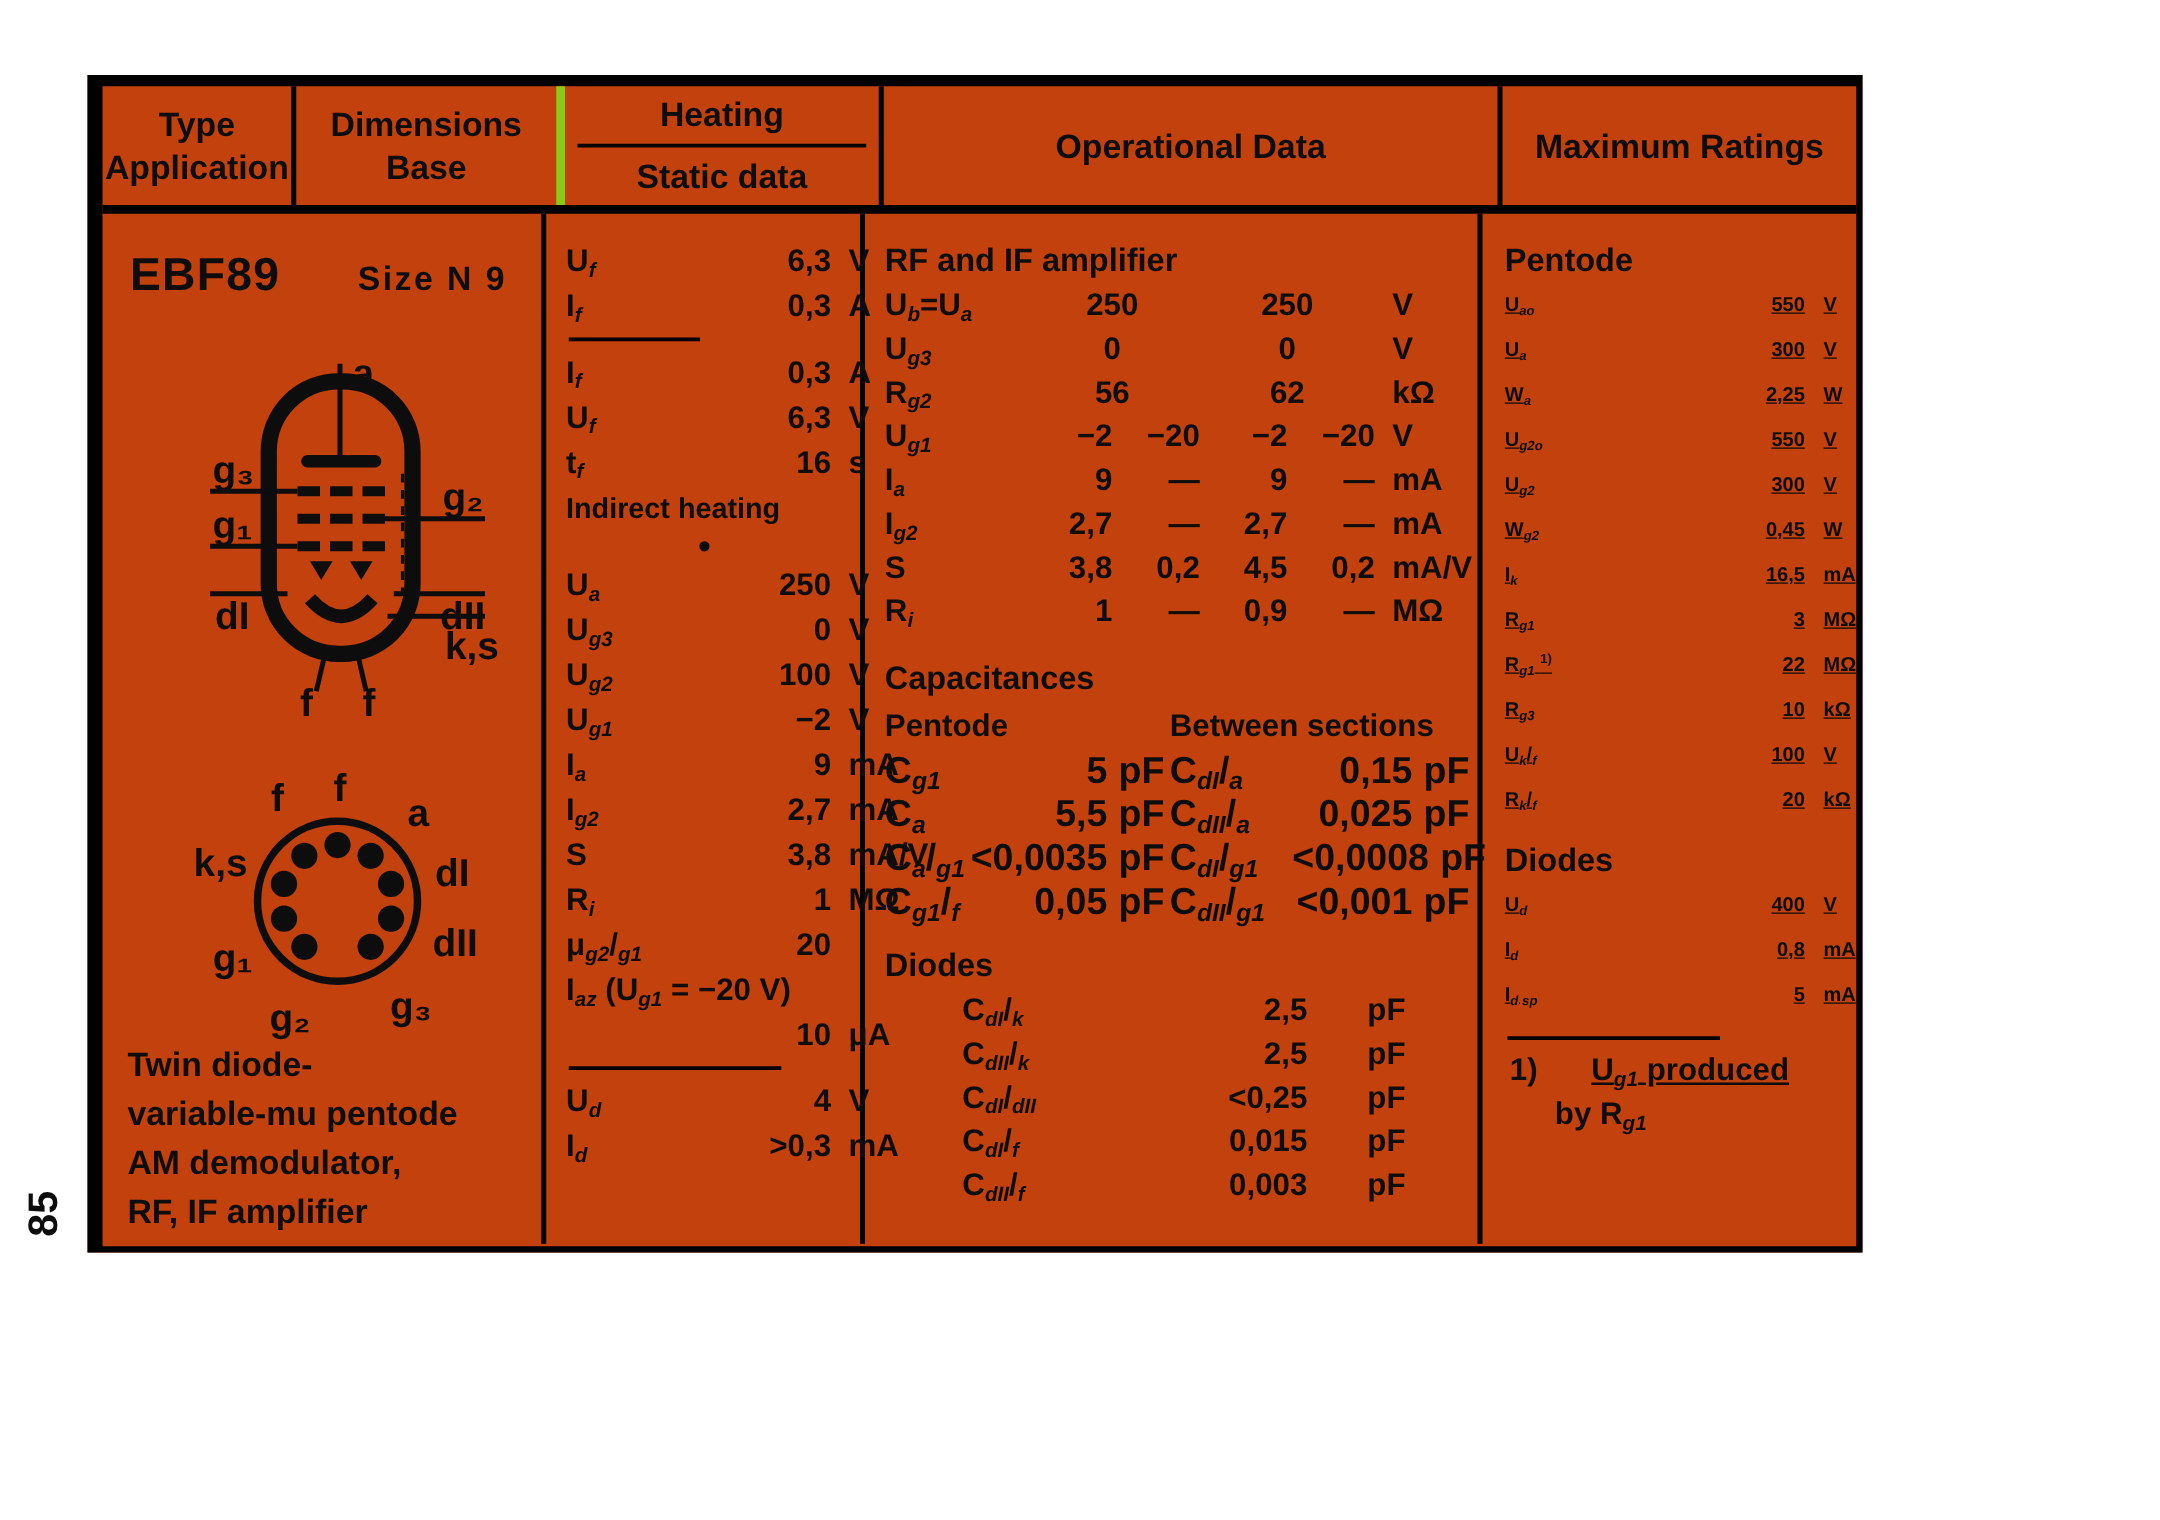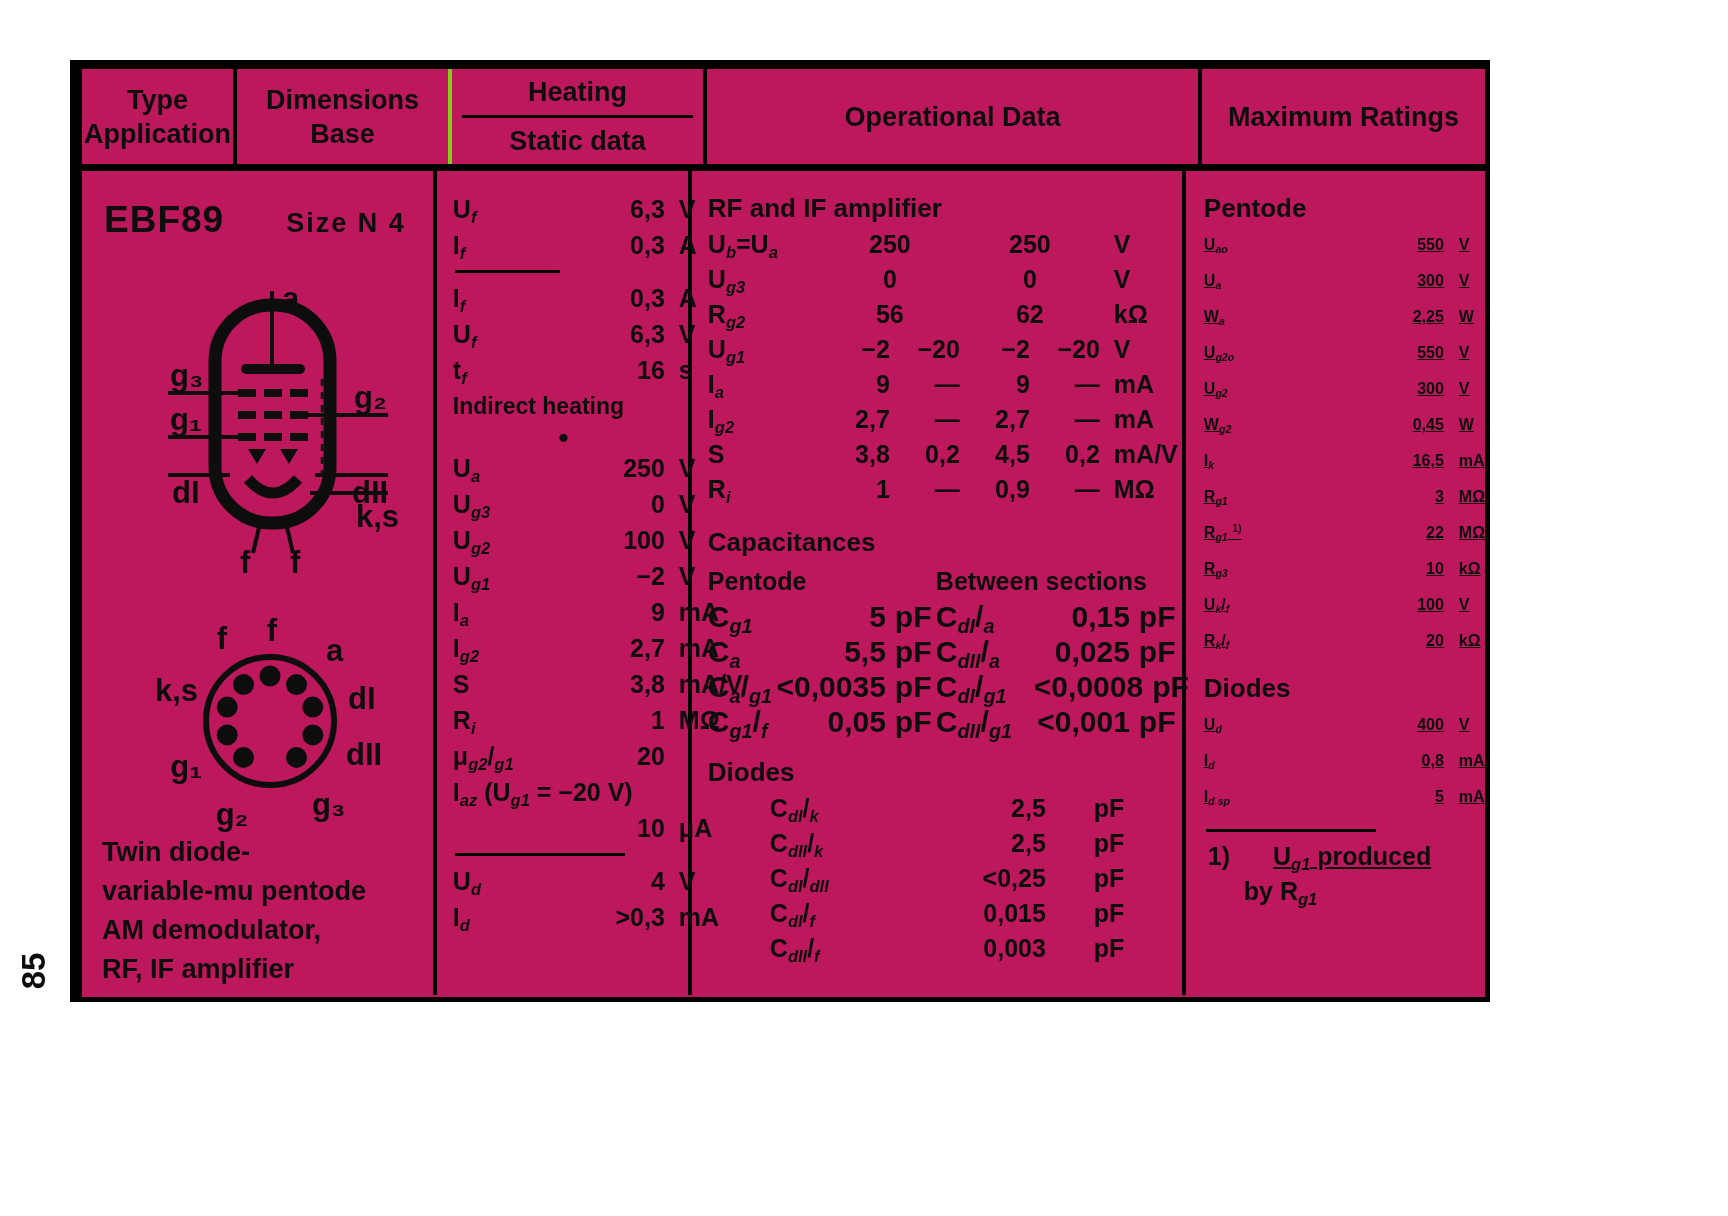--- a/index.html
+++ b/index.html
@@ -8,27 +8,27 @@
     font-family:"Liberation Sans","DejaVu Sans",sans-serif;
     font-weight:700;color:#0d0d0d;overflow:hidden;
   }
   
   .pageno{position:absolute;left:16px;top:952px;transform:rotate(-90deg);font-size:33px;}
 
   
   .sheet{
     position:absolute;left:70px;top:60px;width:1420px;height:942px;
     border:5px solid #000;border-left-width:12px;border-top-width:9px;
-    box-sizing:border-box;background:#be185d;
+    box-sizing:border-box;background:#c2410c;
   }
   .hdr{display:flex;height:102px;border-bottom:7px solid #000;box-sizing:border-box;}
   .hc{box-sizing:border-box;display:flex;flex-direction:column;justify-content:center;align-items:center;
       font-size:27px;line-height:34px;text-align:center;}
   .hc.c1{width:155px;border-right:4px solid #000;}
-  .hc.c2{width:215px;border-right:4px solid #84cc16;}
+  .hc.c2{width:215px;border-right:7px solid #84cc16;}
   .hc.c3{width:255px;border-right:4px solid #000;padding:0;}
   .hc.c4{width:495px;border-right:4px solid #000;}
   .hc.c5{flex:1;}
   .c3 .half{height:47px;display:flex;align-items:center;justify-content:center;width:100%;}
   .c3 .hrule{height:0;border-top:3px solid #000;width:92%;}
 
   .bdy{display:flex;height:824px;}
   .bc{box-sizing:border-box;height:100%;}
   .left-col{width:370px;border-right:4px solid #000;position:relative;}
   .heat-col{width:255px;border-right:4px solid #000;padding:20px 0 0 16px;}
@@ -121,21 +121,21 @@
       </div>
       <div class="hc c4">Operational Data</div>
       <div class="hc c5">Maximum Ratings</div>
     </div>
 
     <div class="bdy">
 
       <div class="bc left-col">
         <div class="type-row">
           <span class="tube-type">EBF89</span>
-          <span class="tube-size">Size N 4</span>
+          <span class="tube-size">Size N 9</span>
         </div>
 
         <svg class="schematic" width="240" height="290" viewBox="0 0 240 290">
           <line x1="112" y1="4" x2="112" y2="80" stroke="#0d0d0d" stroke-width="4"></line>
           <text x="122" y="22" font-size="31">a</text>
           <rect x="55" y="18" width="115" height="218" rx="56" fill="none" stroke="#0d0d0d" stroke-width="13"></rect>
           <line x1="86" y1="82" x2="140" y2="82" stroke="#0d0d0d" stroke-width="10" stroke-linecap="round"></line>
           <line x1="162" y1="92" x2="162" y2="188" stroke="#0d0d0d" stroke-width="2.5" stroke-dasharray="7 6"></line>
           <g stroke="#0d0d0d" stroke-width="8">
             <line x1="78" y1="106" x2="96" y2="106"></line>

